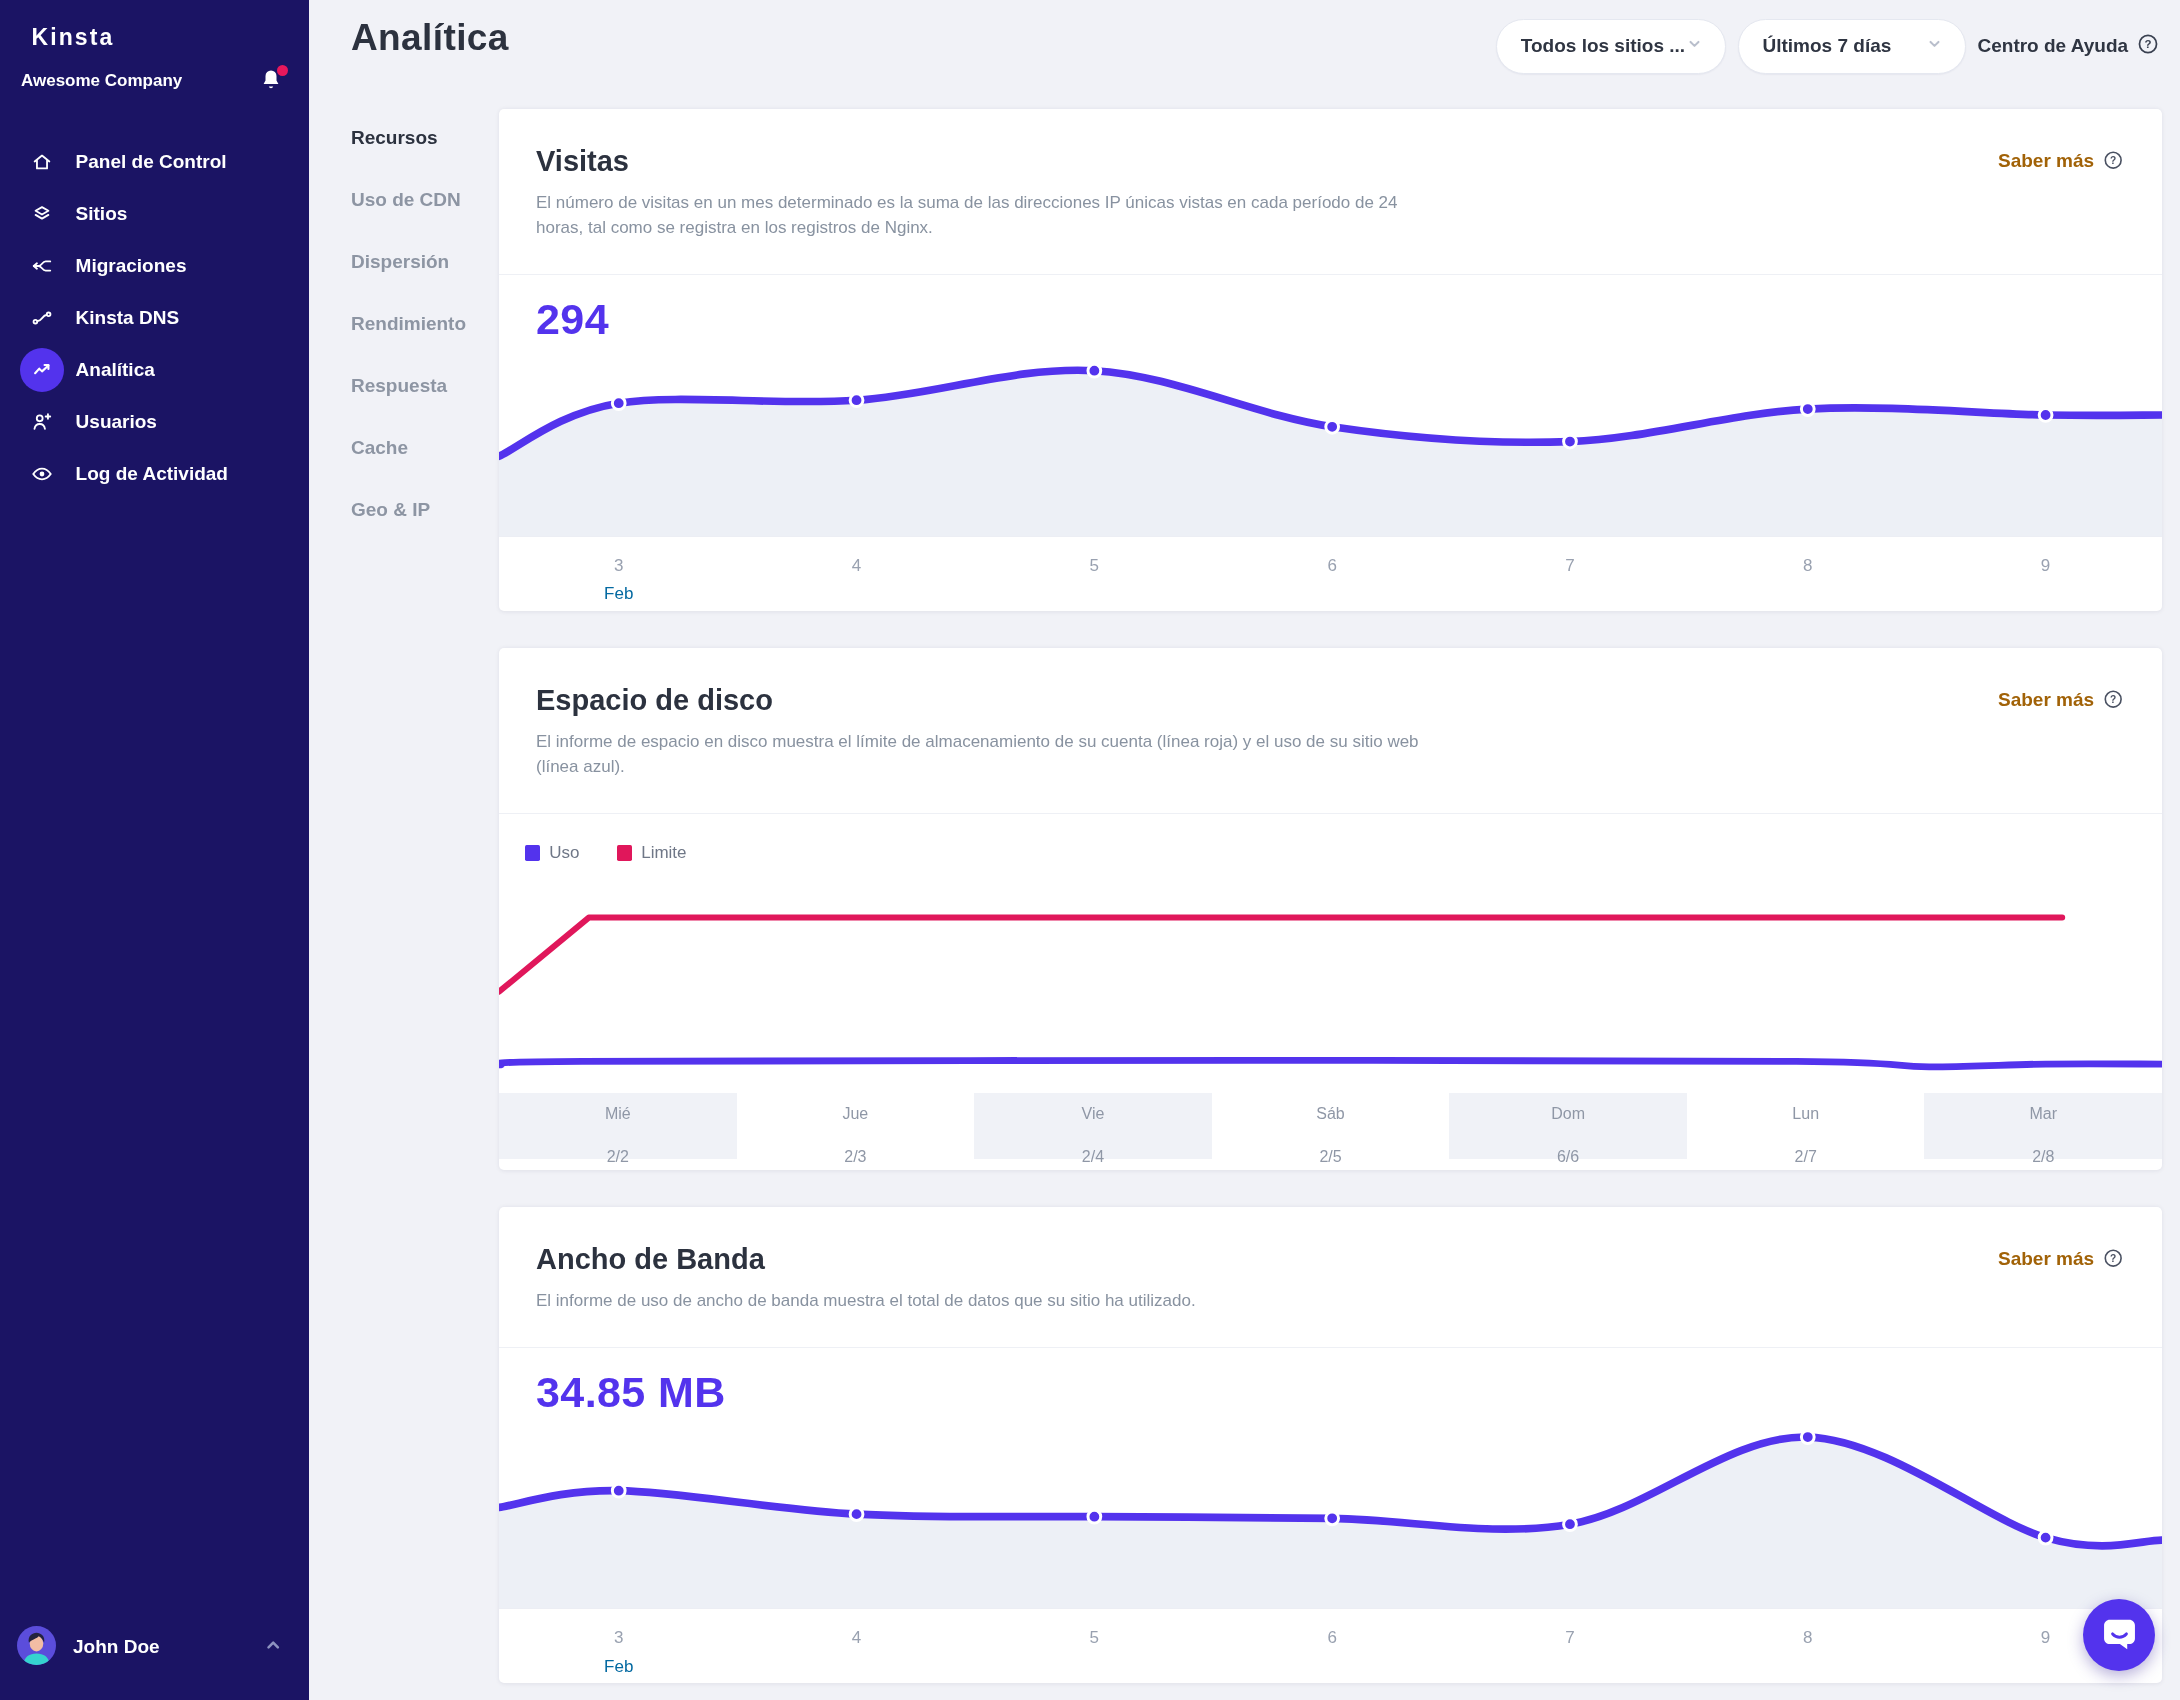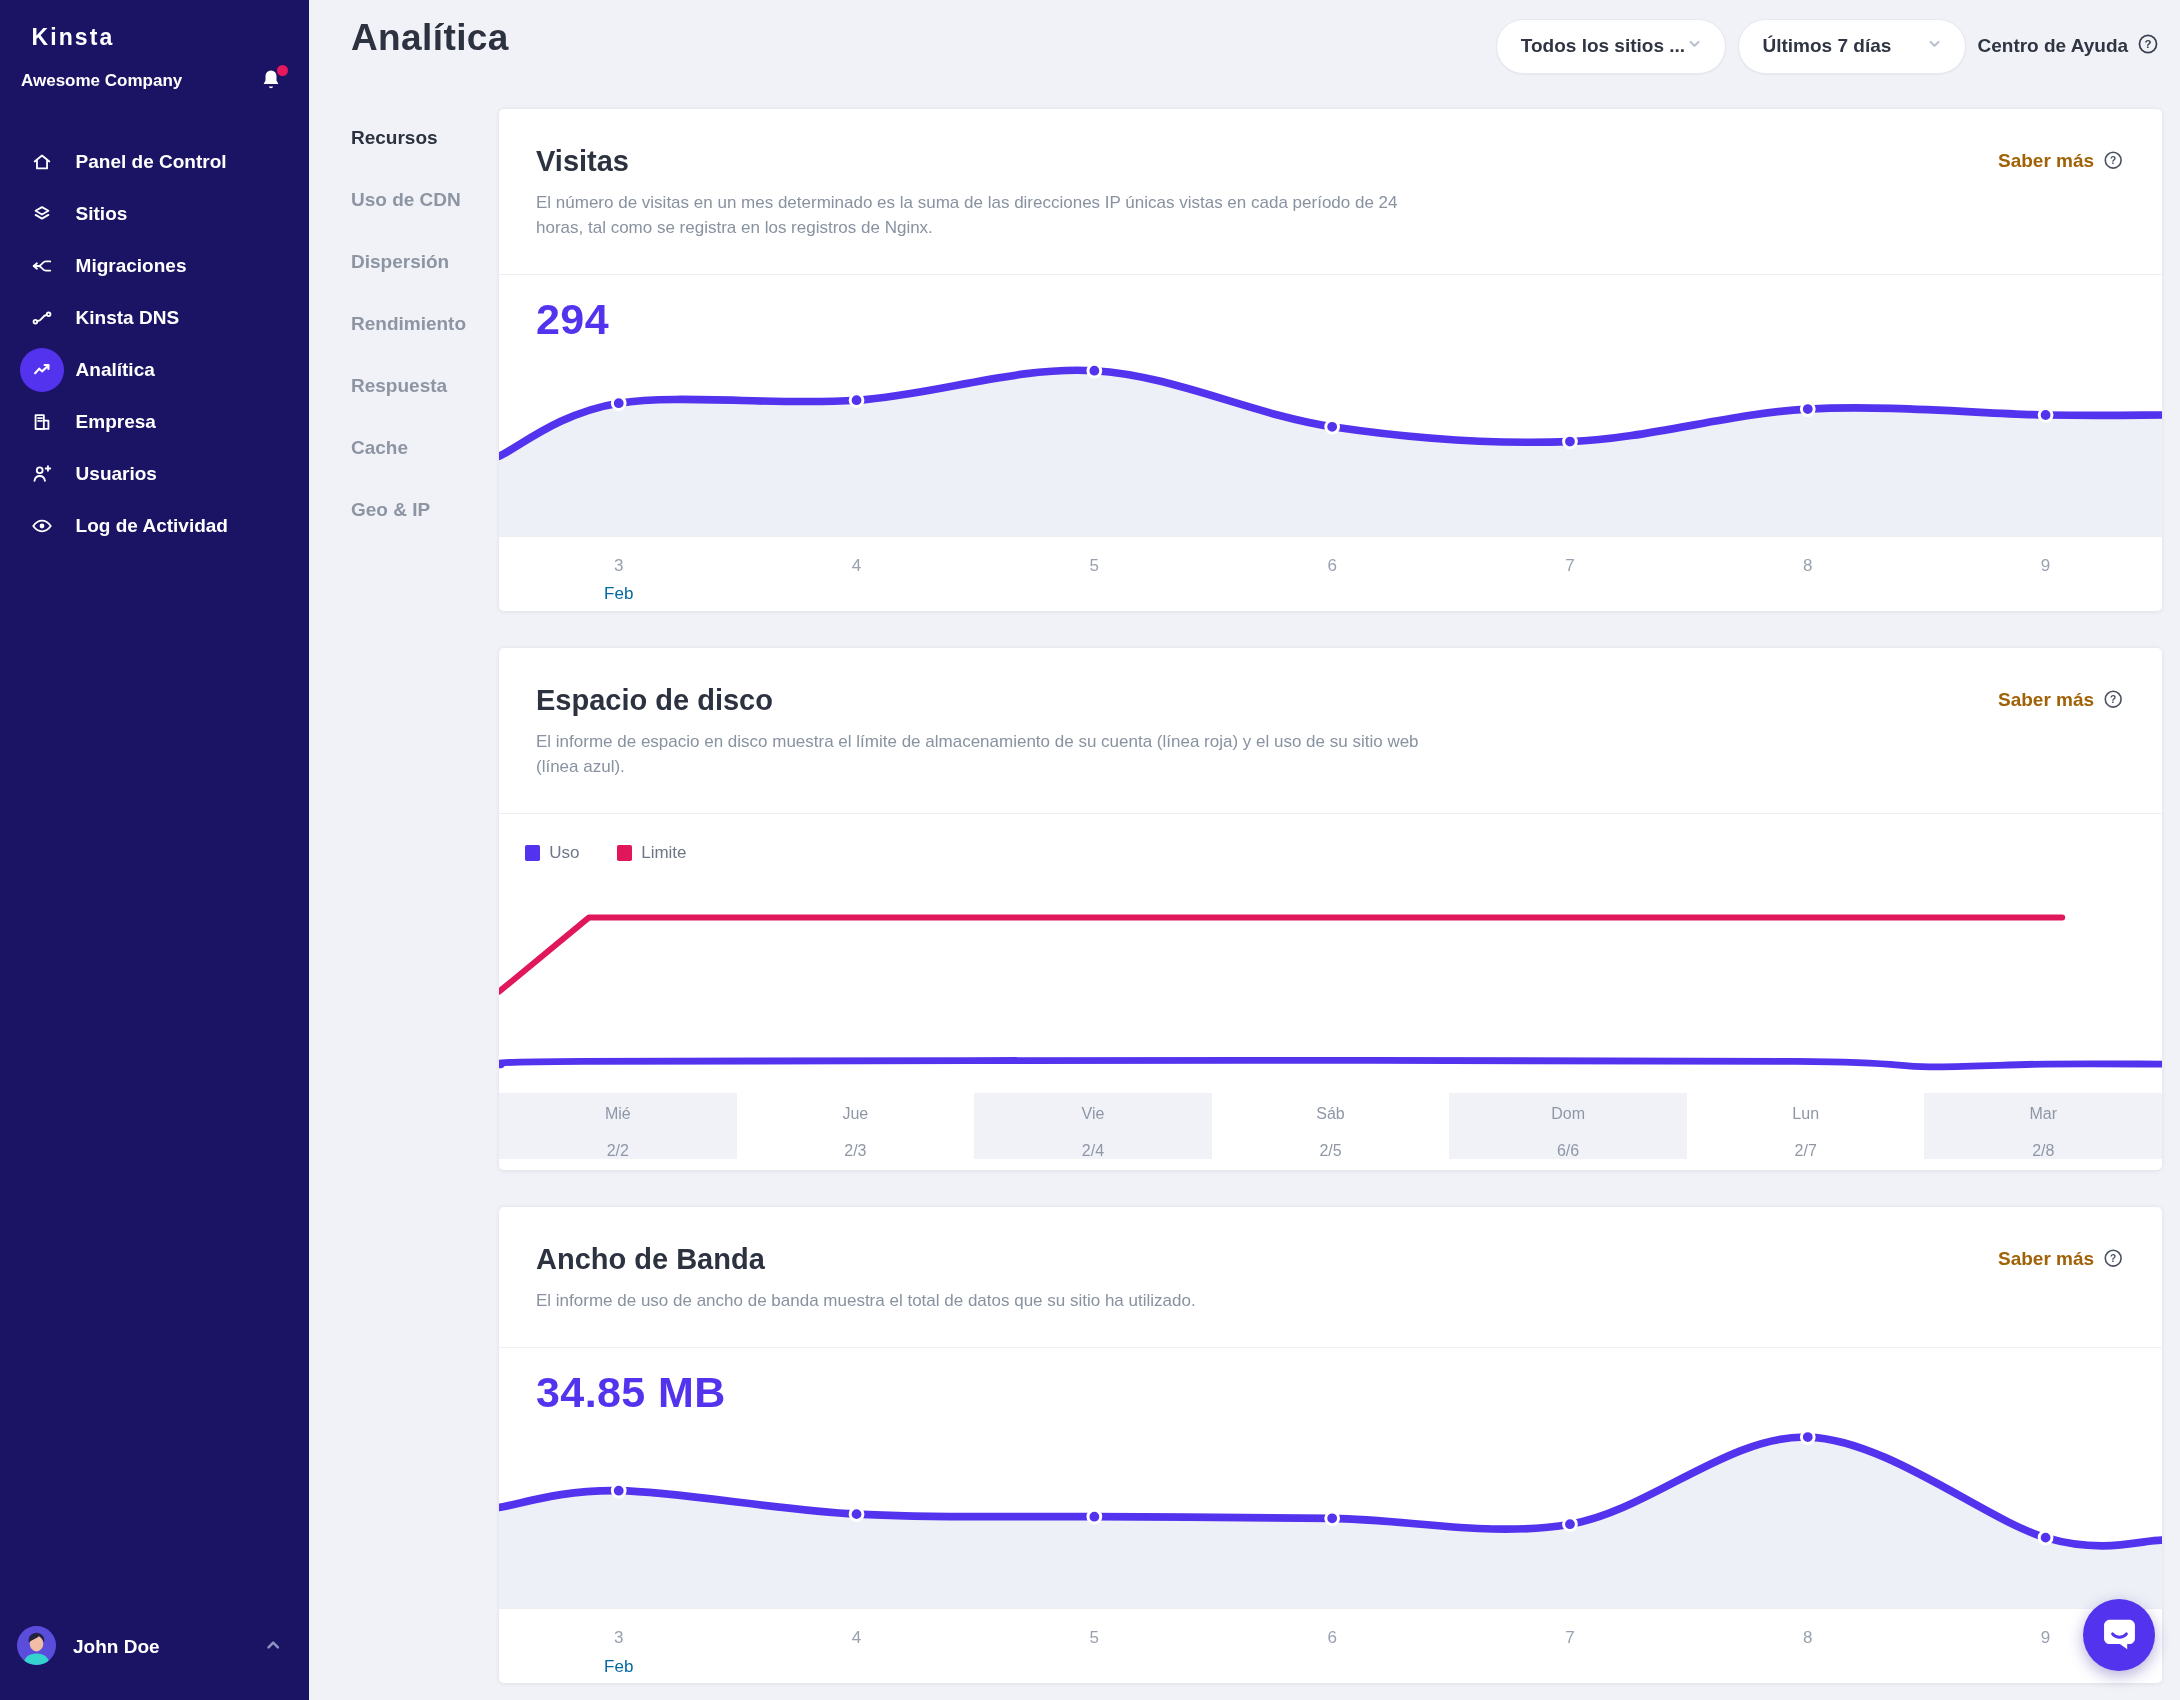--- a/index.html
+++ b/index.html
@@ -48,21 +48,21 @@
   .chart { display:block; width:100%; }
   .axis-ticks { position:relative; height:75px; border-top:1.7px solid #eceef4; }
   .tick { position:absolute; top:19px; transform:translateX(-50%); text-align:center; font-size:17px; color:#99a1b0; }
   .tick-sub { margin-top:8.5px; color:#0369a1; }
   .legend { display:flex; align-items:center; gap:37px; padding:29px 25.6px 6.8px; }
   .legend-item { display:flex; align-items:center; gap:9.4px; font-size:17px; color:#6f7787; }
   .swatch { width:15.3px; height:15.3px; border-radius:1.7px; display:inline-block; }
   .axis-cols { display:flex; height:66px; }
   .axis-col { flex:1; text-align:center; padding-top:12px; font-size:16px; color:#8f97a6; }
   .axis-col.shaded { background:#f0f2f7; }
-  .col-date { margin-top:19px; }
+  .col-date { margin-top:25px; }
   .card-bottom-pad { height:10.2px; }
 
   
   .chat-bubble { position:absolute; right:25.6px; bottom:29px; width:72px; height:72px; border-radius:50%; background:#5333ed; display:flex; align-items:center; justify-content:center; box-shadow:0 5.1px 15.3px rgba(50,30,150,.35); cursor:pointer; z-index:5; }
 </style>
 </head>
 <body>
 
 <div class="app">
 
@@ -121,30 +121,20 @@
         <span class="nav-label">Kinsta DNS</span>
       </div>
       <div class="nav-item active">
         <span class="nav-icon-box">
           <svg width="22" height="22" viewBox="0 0 24 24" fill="none" stroke="#fff" stroke-width="2.3" stroke-linecap="round" stroke-linejoin="round">
               <path d="M4.5 15.5 9 10.5l3 3L19 7"></path>
               <path d="M14.8 6.6H19v4.2"></path>
             </svg>
         </span>
         <span class="nav-label">Analítica</span>
-      </div>
-      <div class="nav-item">
-        <span class="nav-icon-box">
-          <svg width="22" height="22" viewBox="0 0 24 24" fill="none" stroke="#fff" stroke-width="2" stroke-linejoin="round">
-              <rect x="5" y="4.5" width="9" height="15"></rect>
-              <path d="M14 10.5h5V19.5H5"></path>
-              <path d="M7.7 7.7h1.4M10.6 7.7H12M7.7 10.7h1.4M10.6 10.7H12" stroke-linecap="round"></path>
-            </svg>
-        </span>
-        <span class="nav-label">Empresa</span>
       </div>
       <div class="nav-item">
         <span class="nav-icon-box">
           <svg width="22" height="22" viewBox="0 0 24 24" fill="none" stroke="#fff" stroke-width="2" stroke-linecap="round">
               <circle cx="9.5" cy="8" r="3.2"></circle>
               <path d="M3.8 19.5c.5-3.4 2.9-5.3 5.7-5.3s5.2 1.9 5.7 5.3"></path>
               <path d="M18.5 3.5v5M16 6h5"></path>
             </svg>
         </span>
         <span class="nav-label">Usuarios</span>

